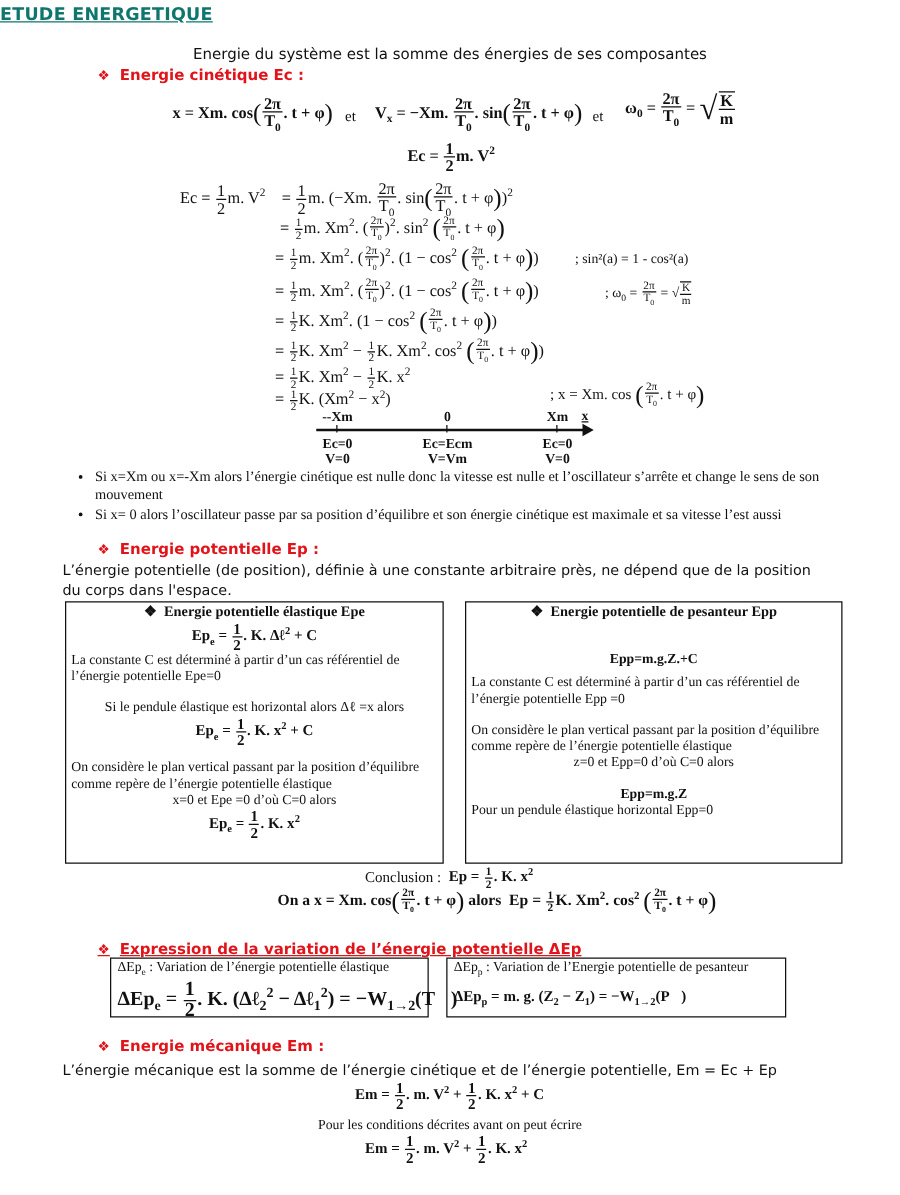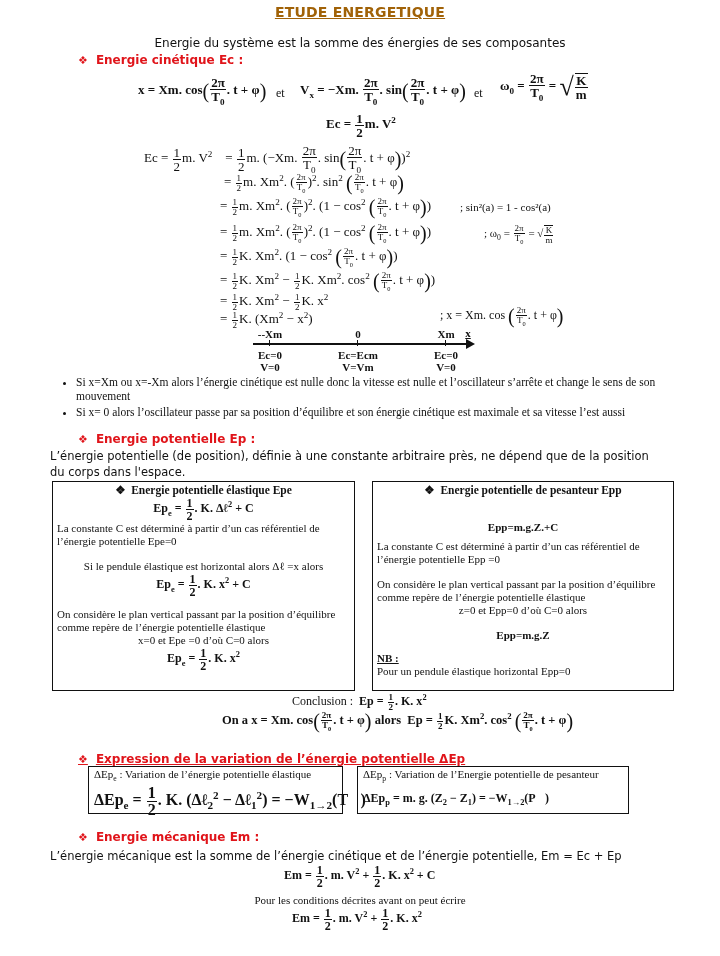--- a/index.html
+++ b/index.html
@@ -1,18 +1,18 @@
 <!DOCTYPE html>
 <html><head>
 <meta charset="utf-8">
 <style>
   html, body { margin:0; padding:0; background:#ffffff; }
   body { width:720px; height:956px; position:relative; overflow:hidden; color:#111; font-family:"Liberation Serif", serif; }
   .abs { position:absolute; }
-  .title { top:4px; left:0; width:720px; text-align:center; color:#a16207; font-family:"DejaVu Sans", sans-serif; font-weight:bold; font-size:14px; text-decoration:underline; letter-spacing:0.2px; }
+  .title { top:4px; left:0; width:720px; color:#0f766e; font-family:"DejaVu Sans", sans-serif; font-weight:bold; font-size:14px; text-decoration:underline; letter-spacing:0.2px; }
   .comic { font-family:"DejaVu Sans", sans-serif; font-size:11.5px; }
   .red-h { color:#e0141a; font-family:"DejaVu Sans", sans-serif; font-weight:bold; font-size:12px; }
   .red-h .star { color:#e0141a; margin-right:8px; font-size:11px; }
   .intro { top:36px; left:0; width:720px; text-align:center; font-size:12px; }
   .eq { font-family:"Liberation Serif", serif; font-size:13px; white-space:nowrap; }
   .eqb { font-weight:bold; }
   .frac { display:inline-block; vertical-align:middle; text-align:center; line-height:1; margin:0 1px; }
   .frac .n { display:block; border-bottom:1px solid #111; padding:0 1px; }
   .frac .d { display:block; padding:0 1px; }
   .frac.sm { font-size:9px; }
@@ -140,21 +140,20 @@
 </div>
 
 <div class="abs box" style="top:481px;left:372px;width:302px;height:210px;padding:2px 4px;">
   <div class="hdr"><span>❖</span>&nbsp;&nbsp;<span>Energie potentielle de pesanteur Epp</span></div>
   <div class="c eqb" style="margin-top:24px;">Epp=m.g.Z.+C</div>
   <p class="p" style="margin-top:6px;">La constante C est déterminé à partir d’un cas référentiel de l’énergie potentielle Epp =0</p>
   <div style="height:12px;"></div>
   <p class="p">On considère le plan vertical passant par la position d’équilibre comme repère de l’énergie potentielle élastique</p>
   <div class="c">z=0 et Epp=0 d’où C=0 alors</div>
   <div class="c eqb" style="margin-top:12px;">Epp=m.g.Z</div>
-  <div class="u" style="margin-top:10px;">NB :</div>
   <div>Pour un pendule élastique horizontal Epp=0</div>
 </div>
 
 <div class="abs eq" style="top:693px;left:292px;font-size:12px;">
   <span>Conclusion :</span>
   <b>&nbsp;Ep = <span class="frac sm"><span class="n">1</span><span class="d">2</span></span>. K. x<sup>2</sup></b>
 </div>
 <div class="abs eq eqb" style="top:710px;left:186px;font-size:12.5px;margin-left:36px;">
   On a x = Xm. cos<span class="big-paren">(</span><span class="frac sm"><span class="n">2π</span><span class="d">T<sub>0</sub></span></span>. t + φ<span class="big-paren">)</span> alors &nbsp;Ep = <span class="frac sm"><span class="n">1</span><span class="d">2</span></span>K. Xm<sup>2</sup>. cos<sup>2</sup> <span class="big-paren">(</span><span class="frac sm"><span class="n">2π</span><span class="d">T<sub>0</sub></span></span>. t + φ<span class="big-paren">)</span>
 </div>

